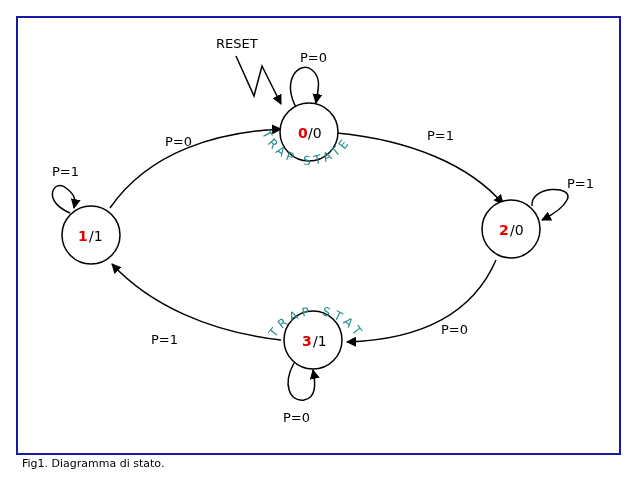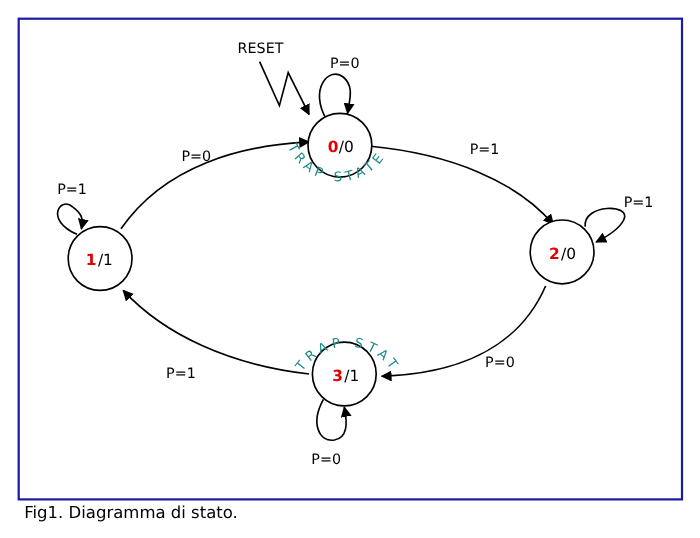--- a/index.html
+++ b/index.html
@@ -1,21 +1,21 @@
 <!DOCTYPE html>
 <html><head>
 <meta charset="utf-8">
 <style>
   html, body { margin:0; padding:0; background:#ffffff; }
   body { width:636px; height:489px; position:relative; overflow:hidden;
          font-family:"DejaVu Sans", sans-serif; }
   #frame { position:absolute; left:16px; top:16px; width:601px; height:435px;
            border:2px solid #1a1aa6; box-sizing:content-box; }
   #diagram { position:absolute; left:0; top:0; }
-  #caption { position:absolute; left:22px; top:457px; font-size:15px; color:#000; }
+  #caption { position:absolute; left:22px; top:457px; font-size:11px; color:#000; }
   .lbl { font-size:13px; fill:#000; }
   .num { font-size:14px; font-weight:bold; }
   .out { font-size:14px; fill:#000; }
   .trap { font-size:12px; fill:#1f8a8a; letter-spacing:4px; }
 </style>
 </head>
 <body>
 
 <div id="frame"></div>
 

